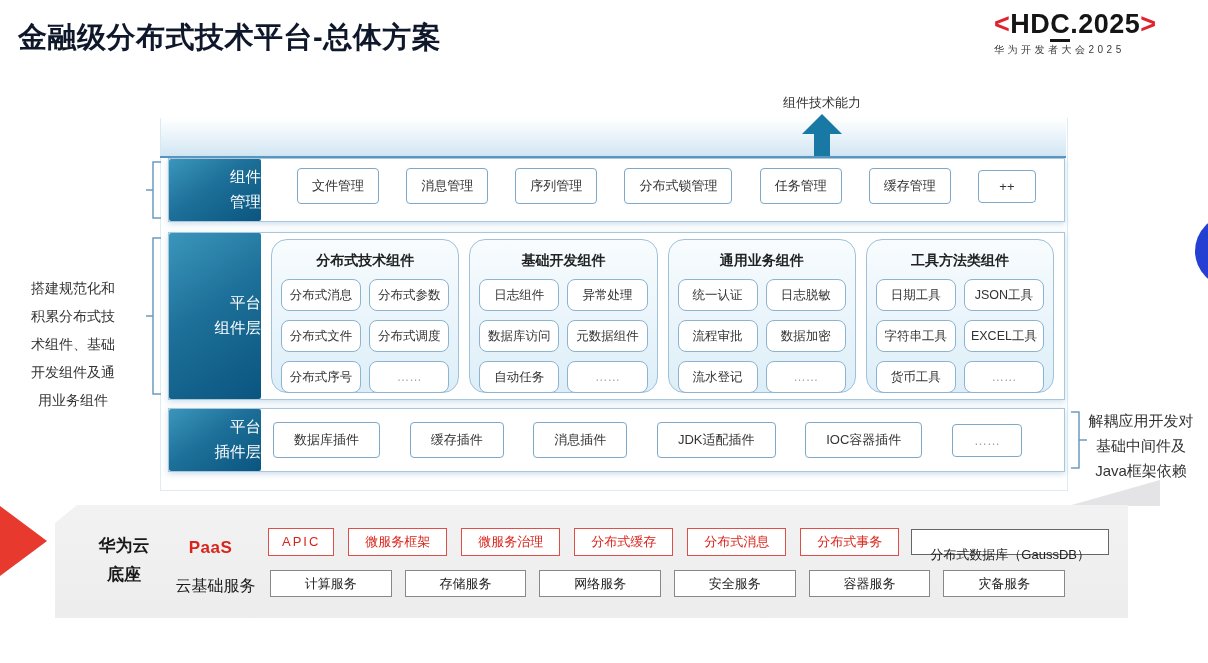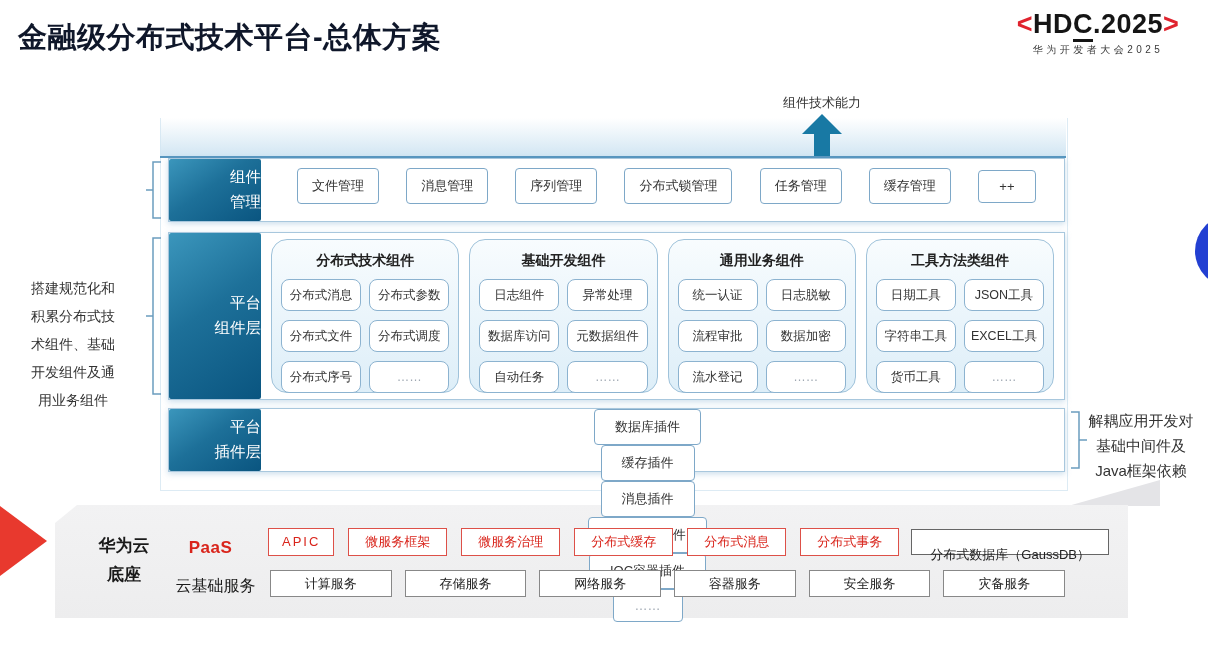--- a/index.html
+++ b/index.html
@@ -1,21 +1,21 @@
 <!DOCTYPE html>
 <html><head>
 <meta charset="utf-8">
 <style>
   html,body{margin:0;padding:0;background:#fff;}
   #canvas{position:relative;width:1208px;height:663px;background:#fff;overflow:hidden;
           font-family:"Liberation Sans","DejaVu Sans",sans-serif;color:#333;}
 
   
   .title{position:absolute;left:18px;top:18px;font-size:29px;font-weight:bold;color:#0f172a;letter-spacing:.5px;}
-  .hdc{position:absolute;right:6px;top:8px;width:208px;text-align:center;}
+  .hdc{position:absolute;right:6px;top:8px;width:208px;text-align:left;}
   .hdc-top{font-size:27px;font-weight:bold;color:#151515;line-height:1.2;letter-spacing:.5px;}
   .hdc-br{color:#e0232e;}
   .hdc-c{border-bottom:3px solid #151515;}
   .hdc-sub{margin-top:3px;font-size:10px;letter-spacing:3.5px;color:#3a3a3a;}
 
   
   .frame{position:absolute;left:160px;top:118px;width:906px;height:372px;
          border:1px solid #ddebf4;border-top:none;}
   .band{position:absolute;left:160px;top:118px;width:906px;height:38px;
         background:linear-gradient(180deg,rgba(255,255,255,0) 0%,#d2e6f3 100%);
@@ -36,21 +36,21 @@
   .row{position:absolute;left:168px;width:897px;background:#fff;border:1px solid #a8c7dd;
        box-shadow:0 2px 6px rgba(110,160,200,.35);display:flex;align-items:stretch;z-index:2;box-sizing:border-box;}
   .row1{top:158px;height:64px;}
   .row2{top:232px;height:168px;}
   .row3{top:408px;height:64px;}
   .row-label{flex:none;width:92px;background:linear-gradient(145deg,#3b96bc 0%,#1d7099 45%,#0a5580 100%);
              color:#fff;display:flex;flex-direction:column;justify-content:center;align-items:flex-end;
              font-size:15.5px;line-height:1.6;border-radius:2px;}
   .row-items{flex:1;display:flex;align-items:center;justify-content:space-between;}
   .row1 .row-items{margin:0 28px 8px 36px;}
-  .row3 .row-items{margin:0 42px 0 12px;flex-direction:column;}
+  .row3 .row-items{margin:0 42px 0 12px;}
   .box{border:1px solid #7ea8c8;border-radius:4px;background:#fff;color:#333;font-size:13px;
        padding:8px 14px;text-align:center;white-space:nowrap;min-width:28px;}
   .row3 .box{padding:8px 20px;}
   .row3 .box:last-child{color:#9fa8b2;}
 
   
   .cols{flex:1;display:flex;gap:10px;margin:6px 10px;}
   .col{flex:1;background:linear-gradient(180deg,#f8fcfe 0%,#ddeef8 100%);border:1px solid #9fc2da;
        border-radius:16px;padding:5px 9px;box-sizing:border-box;}
   .col-h{text-align:center;font-weight:bold;font-size:14px;color:#222;padding:7px 0 9px;white-space:nowrap;}
@@ -232,20 +232,20 @@
       </div>
     <div class="dbox">分布式数据库（GaussDB）</div>
   </div>
 
   <div class="cloud-label">云基础服务</div>
   <div class="cloud-items">
 
   <div class="gbox">计算服务</div>
       <div class="gbox">存储服务</div>
       <div class="gbox">网络服务</div>
+      <div class="gbox">安全服务</div>
       <div class="gbox">容器服务</div>
-      <div class="gbox">安全服务</div>
       <div class="gbox">灾备服务</div>
     </div>
 
   <div class="blue-circle"></div>
 
 </div>
 
 </body></html>

